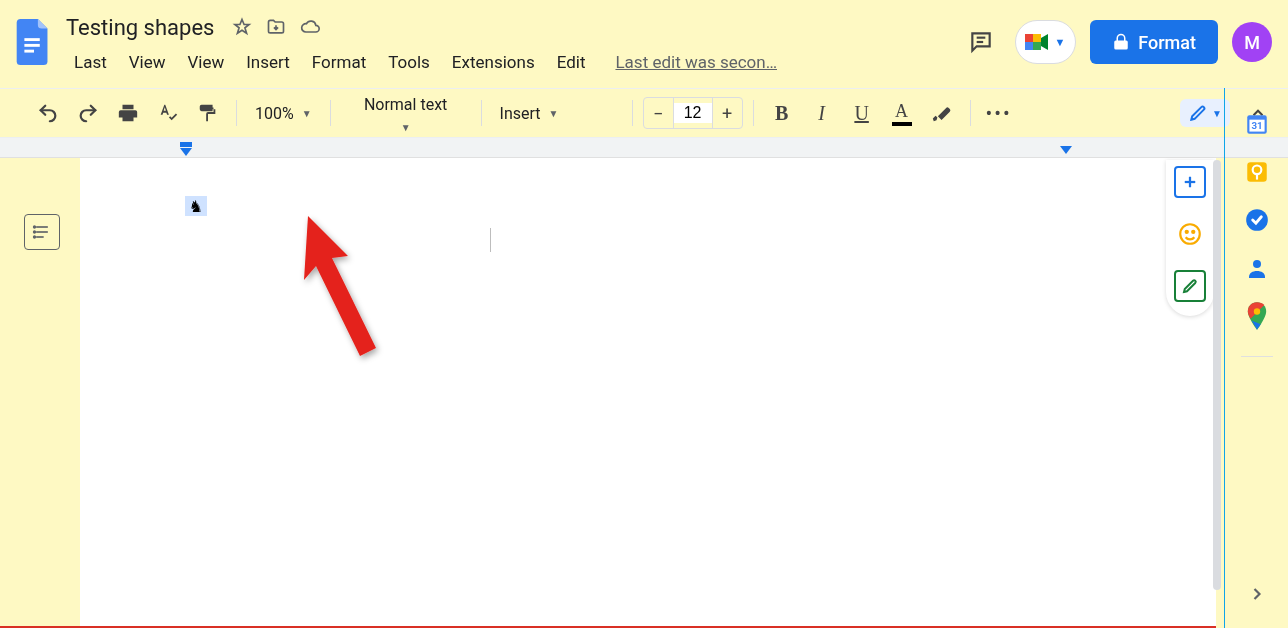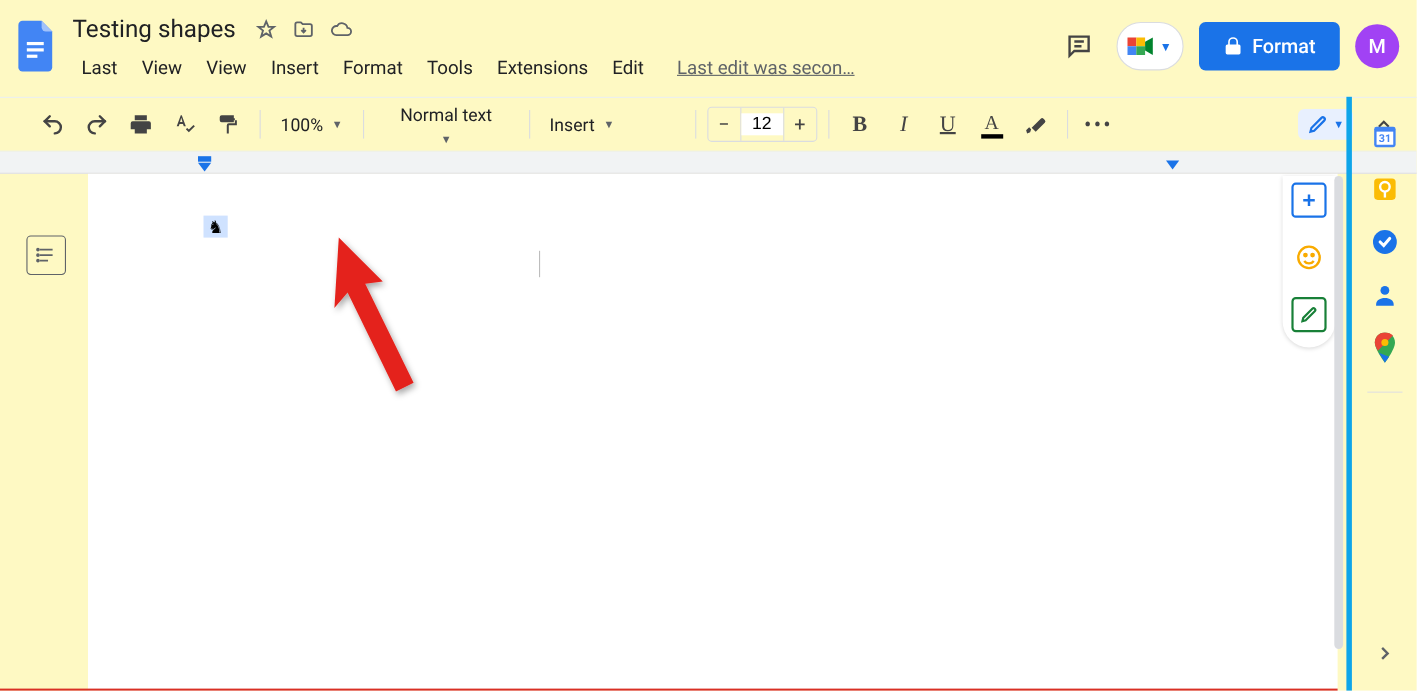--- a/index.html
+++ b/index.html
@@ -51,21 +51,21 @@
   .sel{position:absolute;left:105px;top:38px;width:22px;height:20px;background:#cfe2ff;display:flex;align-items:center;justify-content:center;}
   .cursor-caret{position:absolute;left:410px;top:70px;width:1px;height:24px;background:#bdbdbd;}
   
   .arrow{position:absolute;left:180px;top:50px;pointer-events:none;}
 
   
   .float-actions{position:absolute;right:74px;top:160px;width:48px;background:#fff;border-radius:0 0 28px 28px;box-shadow:0 1px 4px rgba(0,0,0,0.15);display:flex;flex-direction:column;align-items:center;padding:6px 0 14px;gap:20px;}
   .fa-btn{width:32px;height:32px;display:flex;align-items:center;justify-content:center;}
 
   
-  .sidepanel{position:absolute;right:0;top:88px;bottom:0;width:64px;border-left:5px solid #0ea5e9;display:flex;flex-direction:column;align-items:center;padding-top:22px;gap:20px;}
+  .sidepanel{position:absolute;right:0;top:88px;bottom:0;width:64px;border-left:1px solid #0ea5e9;display:flex;flex-direction:column;align-items:center;padding-top:22px;gap:20px;}
   .sp-btn{width:28px;height:28px;display:flex;align-items:center;justify-content:center;}
   .sp-divider{width:32px;height:1px;background:#e0e0e0;margin:6px 0;}
   .sp-expand{position:absolute;bottom:20px;}
 
   
   .vscroll{position:absolute;right:64px;top:160px;width:14px;bottom:6px;}
   .vscroll .track{position:absolute;inset:0;background:transparent;}
   .vscroll .thumb{position:absolute;left:3px;top:0;width:8px;height:430px;background:#dadce0;border-radius:4px;}
 
   .bottom-red{position:absolute;left:0;right:72px;bottom:0;height:2px;background:#d93025;}

